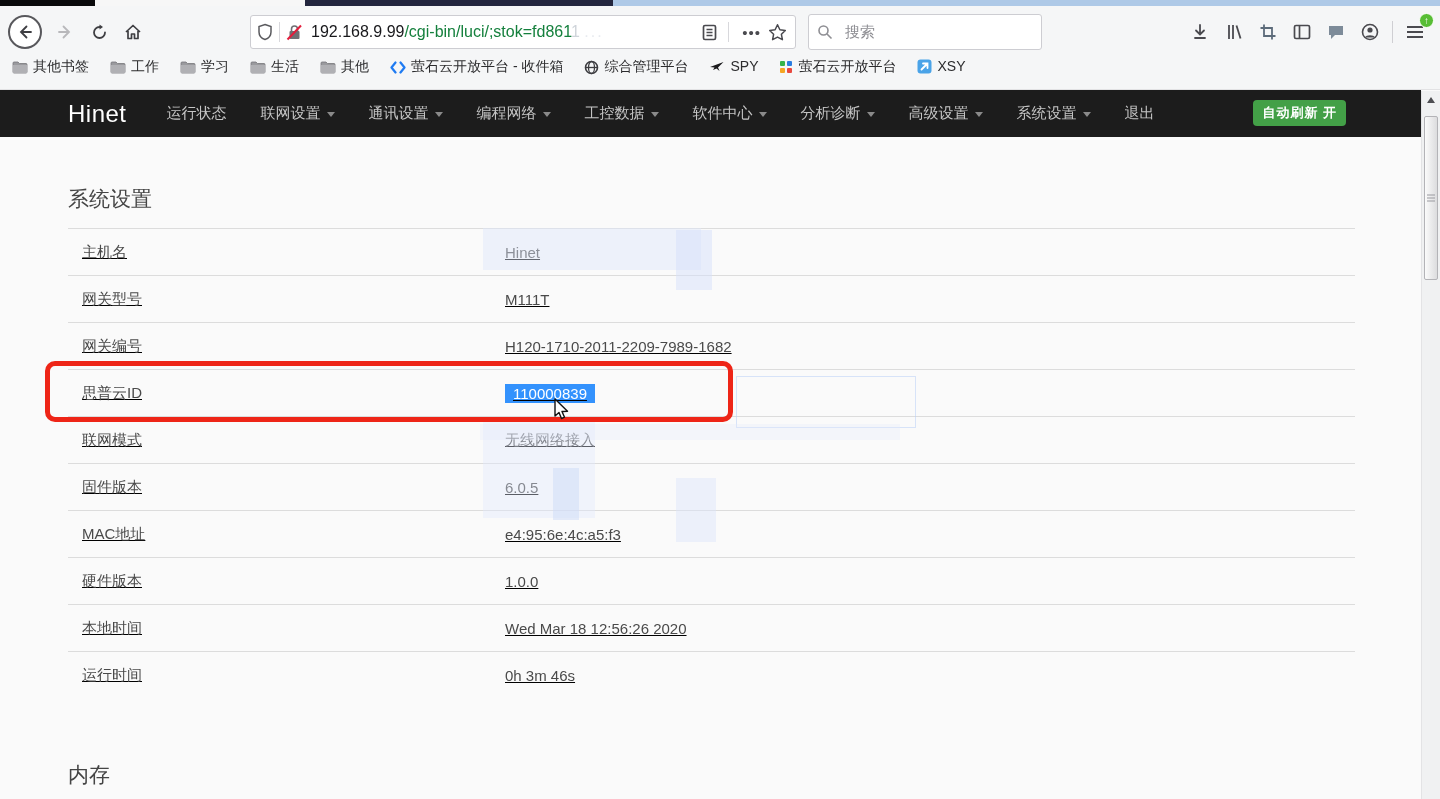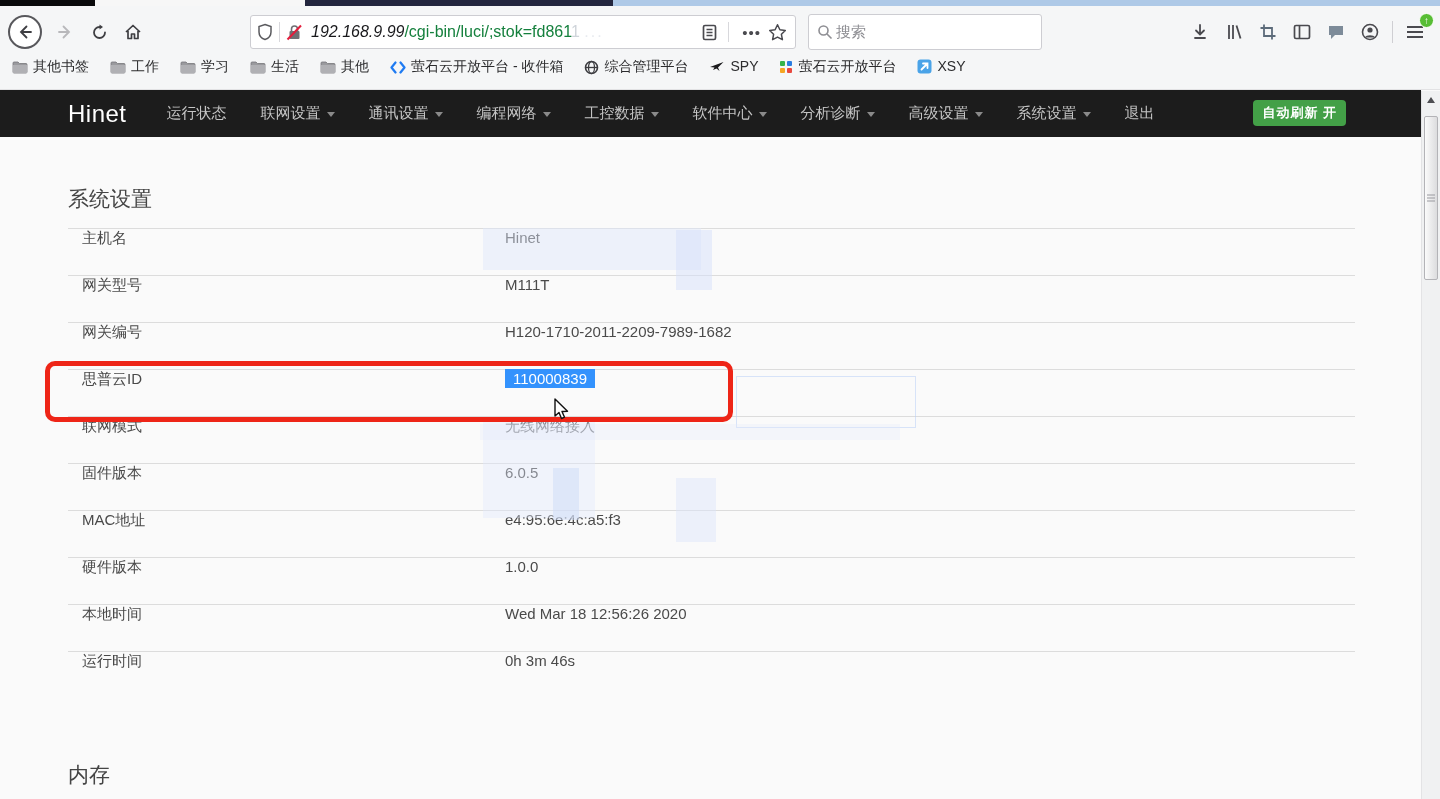--- a/index.html
+++ b/index.html
@@ -16,29 +16,29 @@
   .nav-btn { width:34px; height:34px; display:flex; align-items:center; justify-content:center;
              border-radius:4px; color:#3e3e42; font-size:19px; flex:0 0 auto; }
   .back-circle { width:34px; height:34px; border:2px solid #58585c; border-radius:50%;
                  display:flex; align-items:center; justify-content:center; background:#fff; margin-right:6px; }
   .icon-svg { display:block; }
 
   .url-bar { margin-left:100px; width:546px; height:34px; background:#fff; border:1px solid #cdcdd2;
              border-radius:3px; display:flex; align-items:center; padding:0 6px; overflow:hidden; }
   .url-sep { width:1px; height:20px; background:#d8d8dc; margin:0 6px; flex:0 0 auto; }
   .url-text { font-size:16px; white-space:nowrap; overflow:hidden; flex:1 1 auto; }
-  .url-host { color:#18181b;font-style:italic; }
+  .url-host { color:#18181b; }
   .url-path { color:#15803d; }
   .url-fade { color:#cfd4da; }
   .url-ghost { color:#e8ebef; letter-spacing:2px; }
   .page-action { color:#4a4a4f; font-size:15px; letter-spacing:1px; margin:0 7px; flex:0 0 auto; }
 
   .search-box { margin-left:12px; width:234px; height:36px; background:#fff; border:1px solid #cdcdd2;
                 border-radius:3px; display:flex; align-items:center; padding:0 8px; }
-  .search-ph { color:#8e8e93; font-size:15px; margin-left:3px; }
+  .search-ph { color:#8e8e93; font-size:15px; margin-left:12px; }
 
   .tb-icons { display:flex; align-items:center; margin-left:auto; }
   .tb-icon { width:34px; height:30px; display:flex; align-items:center; justify-content:center; color:#4a4a4f; }
   .tb-sep { width:1px; height:22px; background:#cfcfd3; margin:0 5px; }
   .burger { position:relative; }
   .burger-badge { position:absolute; top:-4px; right:-2px; width:15px; height:15px; background:#57bd35;
                   border-radius:50%; color:#fff; font-size:10px; font-weight:bold; display:flex;
                   align-items:center; justify-content:center; border:1px solid #fff; }
 
   
@@ -54,21 +54,21 @@
   .nav-item { color:#c4c4c4; font-size:15px; margin-right:34px; display:flex; align-items:center; white-space:nowrap; }
   .caret { width:0; height:0; border-left:4px solid transparent; border-right:4px solid transparent;
            border-top:5px solid #8a8a8a; margin-left:6px; margin-top:2px; }
   .auto-refresh { position:absolute; right:75px; top:10px; background:#43a047; color:#fff; font-size:13px;
                   font-weight:bold; padding:4px 9px; border-radius:4px; letter-spacing:1px; }
 
   
   .page { padding:48px 85px 0 68px; }
   .page-title { font-size:21px; color:#454545; font-weight:400; margin-bottom:15px; }
   .sys-table { border-top:1px solid #dcdcdc; }
-  .row { display:flex; height:47px; border-bottom:1px solid #dcdcdc; padding-left:14px; }
+  .row { display:flex; align-items:center; height:47px; border-bottom:1px solid #dcdcdc; padding-left:14px;text-decoration:underline; }
   .row:last-child { border-bottom:none; }
   .row .lbl { width:423px; font-size:15px; color:#4a4a4a; flex:0 0 auto; }
   .row .val { font-size:15px; color:#4a4a4a; }
   .val .sel { background:#3392fd; color:#fff; padding:1px 8px; }
   .mem-title { font-size:21px; color:#454545; font-weight:400; margin-top:62px; padding-bottom:14px;
                border-bottom:1px solid #dcdcdc; }
 
   
   .red-box { position:absolute; left:45px; top:361px; width:688px; height:61px;
              border:5px solid #ee2517; border-radius:10px; pointer-events:none; z-index:30; }

